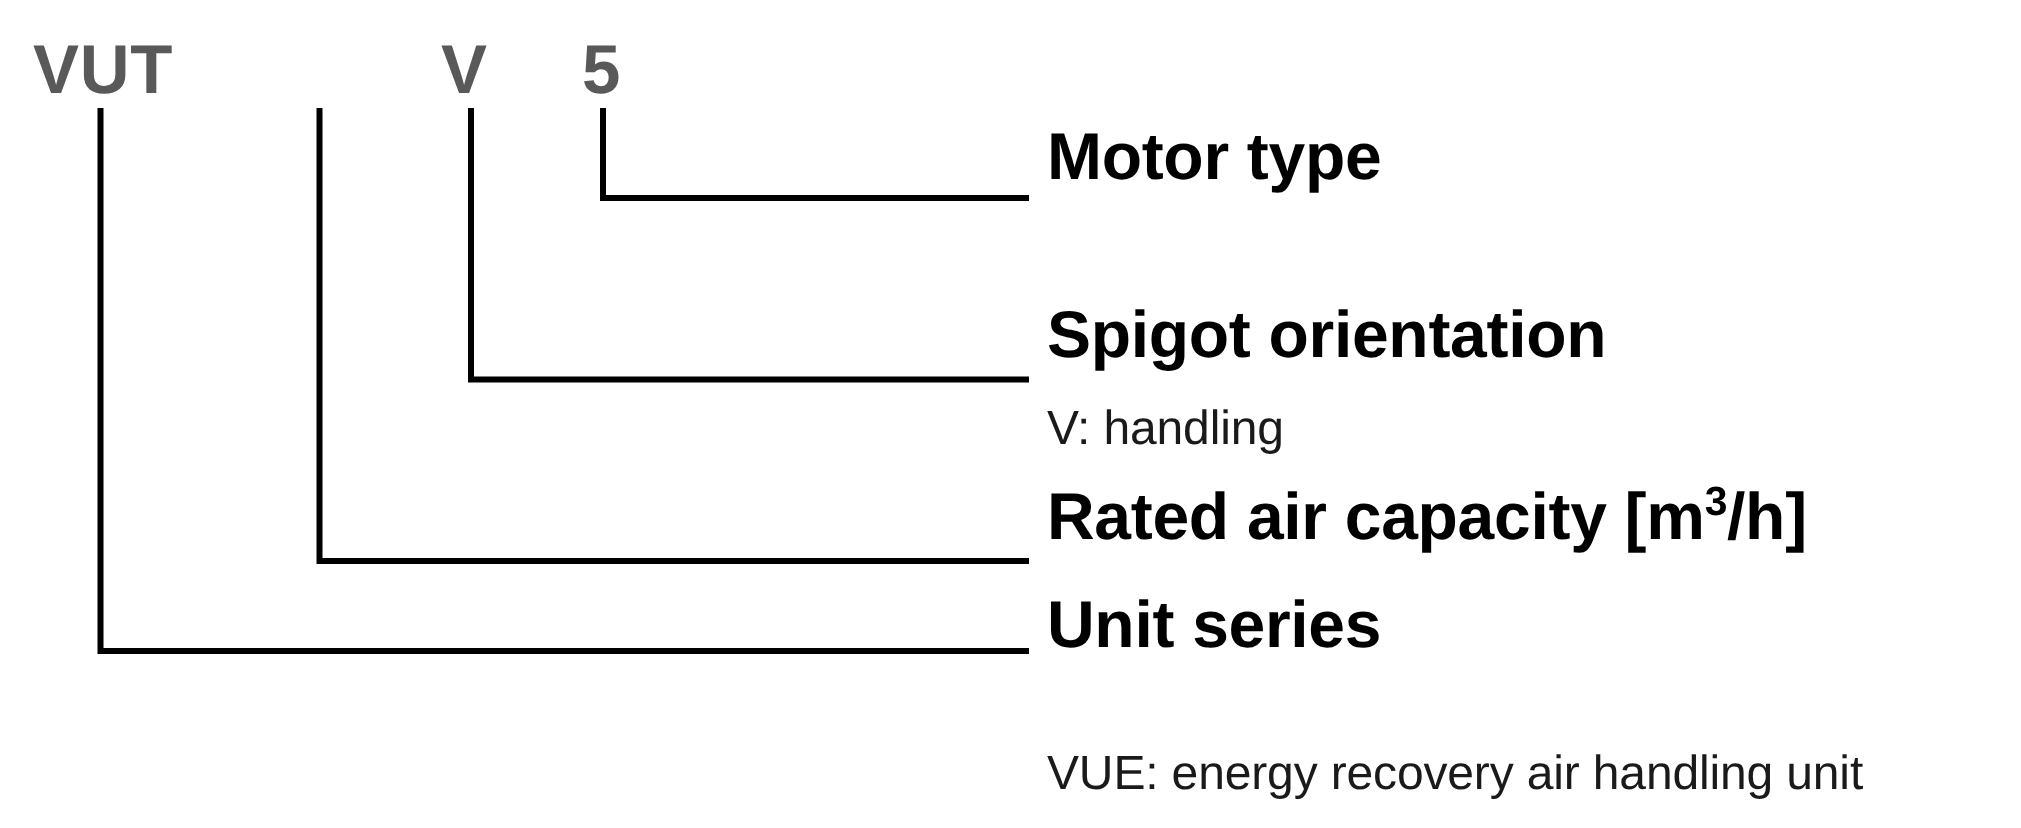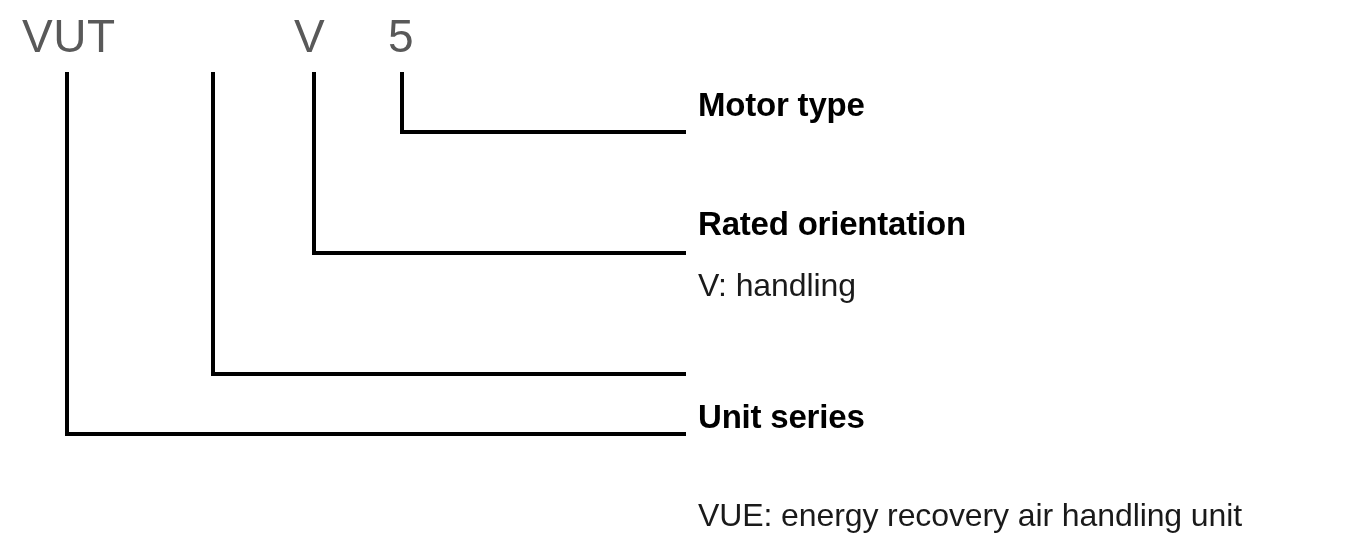--- a/index.html
+++ b/index.html
@@ -23,22 +23,22 @@
   
   .code-row {
     position: absolute;
     left: 0;
     top: 0;
     width: 100%;
     height: 72px;
   }
   .code-seg {
     position: absolute;
-    top: 11px;
-    font-weight: normal;
+    top: 21px;
+    font-weight: bold;
     font-size: 46px;
     line-height: 50px;
     color: #595959;
     letter-spacing: 0.5px;
     white-space: nowrap;
   }
   .code-seg.s0 { left: 22px; }
   .code-seg.s1 { left: 163px; }
   .code-seg.s2 { left: 294px; }
   .code-seg.s3 { left: 388px; }
@@ -62,21 +62,21 @@
     height: 552px;
   }
   .lbl {
     position: absolute;
     left: 0;
     white-space: nowrap;
     color: #000000;
   }
   .lbl.heading {
     font-weight: bold;
-    font-size: 33px;
+    font-size: 44px;
     line-height: 38px;
     letter-spacing: -0.2px;
   }
   .lbl.desc {
     font-weight: normal;
     font-size: 32px;
     line-height: 38px;
     color: #1a1a1a;
     letter-spacing: -0.1px;
   }
@@ -113,24 +113,25 @@
       <path d="M 314 72 L 314 253 L 686 253"></path>
       <path d="M 213 72 L 213 374 L 686 374"></path>
       <path d="M 67 72 L 67 434 L 686 434"></path>
     </g>
   </svg>
 
   <div class="labels">
     <div class="lbl heading r0">Motor type</div>
 
 
-    <div class="lbl heading r2">Rated orientation</div>
+    <div class="lbl heading r2">Spigot orientation</div>
 
     <div class="lbl desc r3">V: handling</div>
 
+    <div class="lbl heading r4"><span>Rated air capacity [m</span><sup>3</sup><span>/h]</span></div>
 
     <div class="lbl heading r5">Unit series</div>
 
 
     <div class="lbl desc r7">VUE: energy recovery air handling unit</div>
   </div>
 
 </div>
 
 </body></html>

